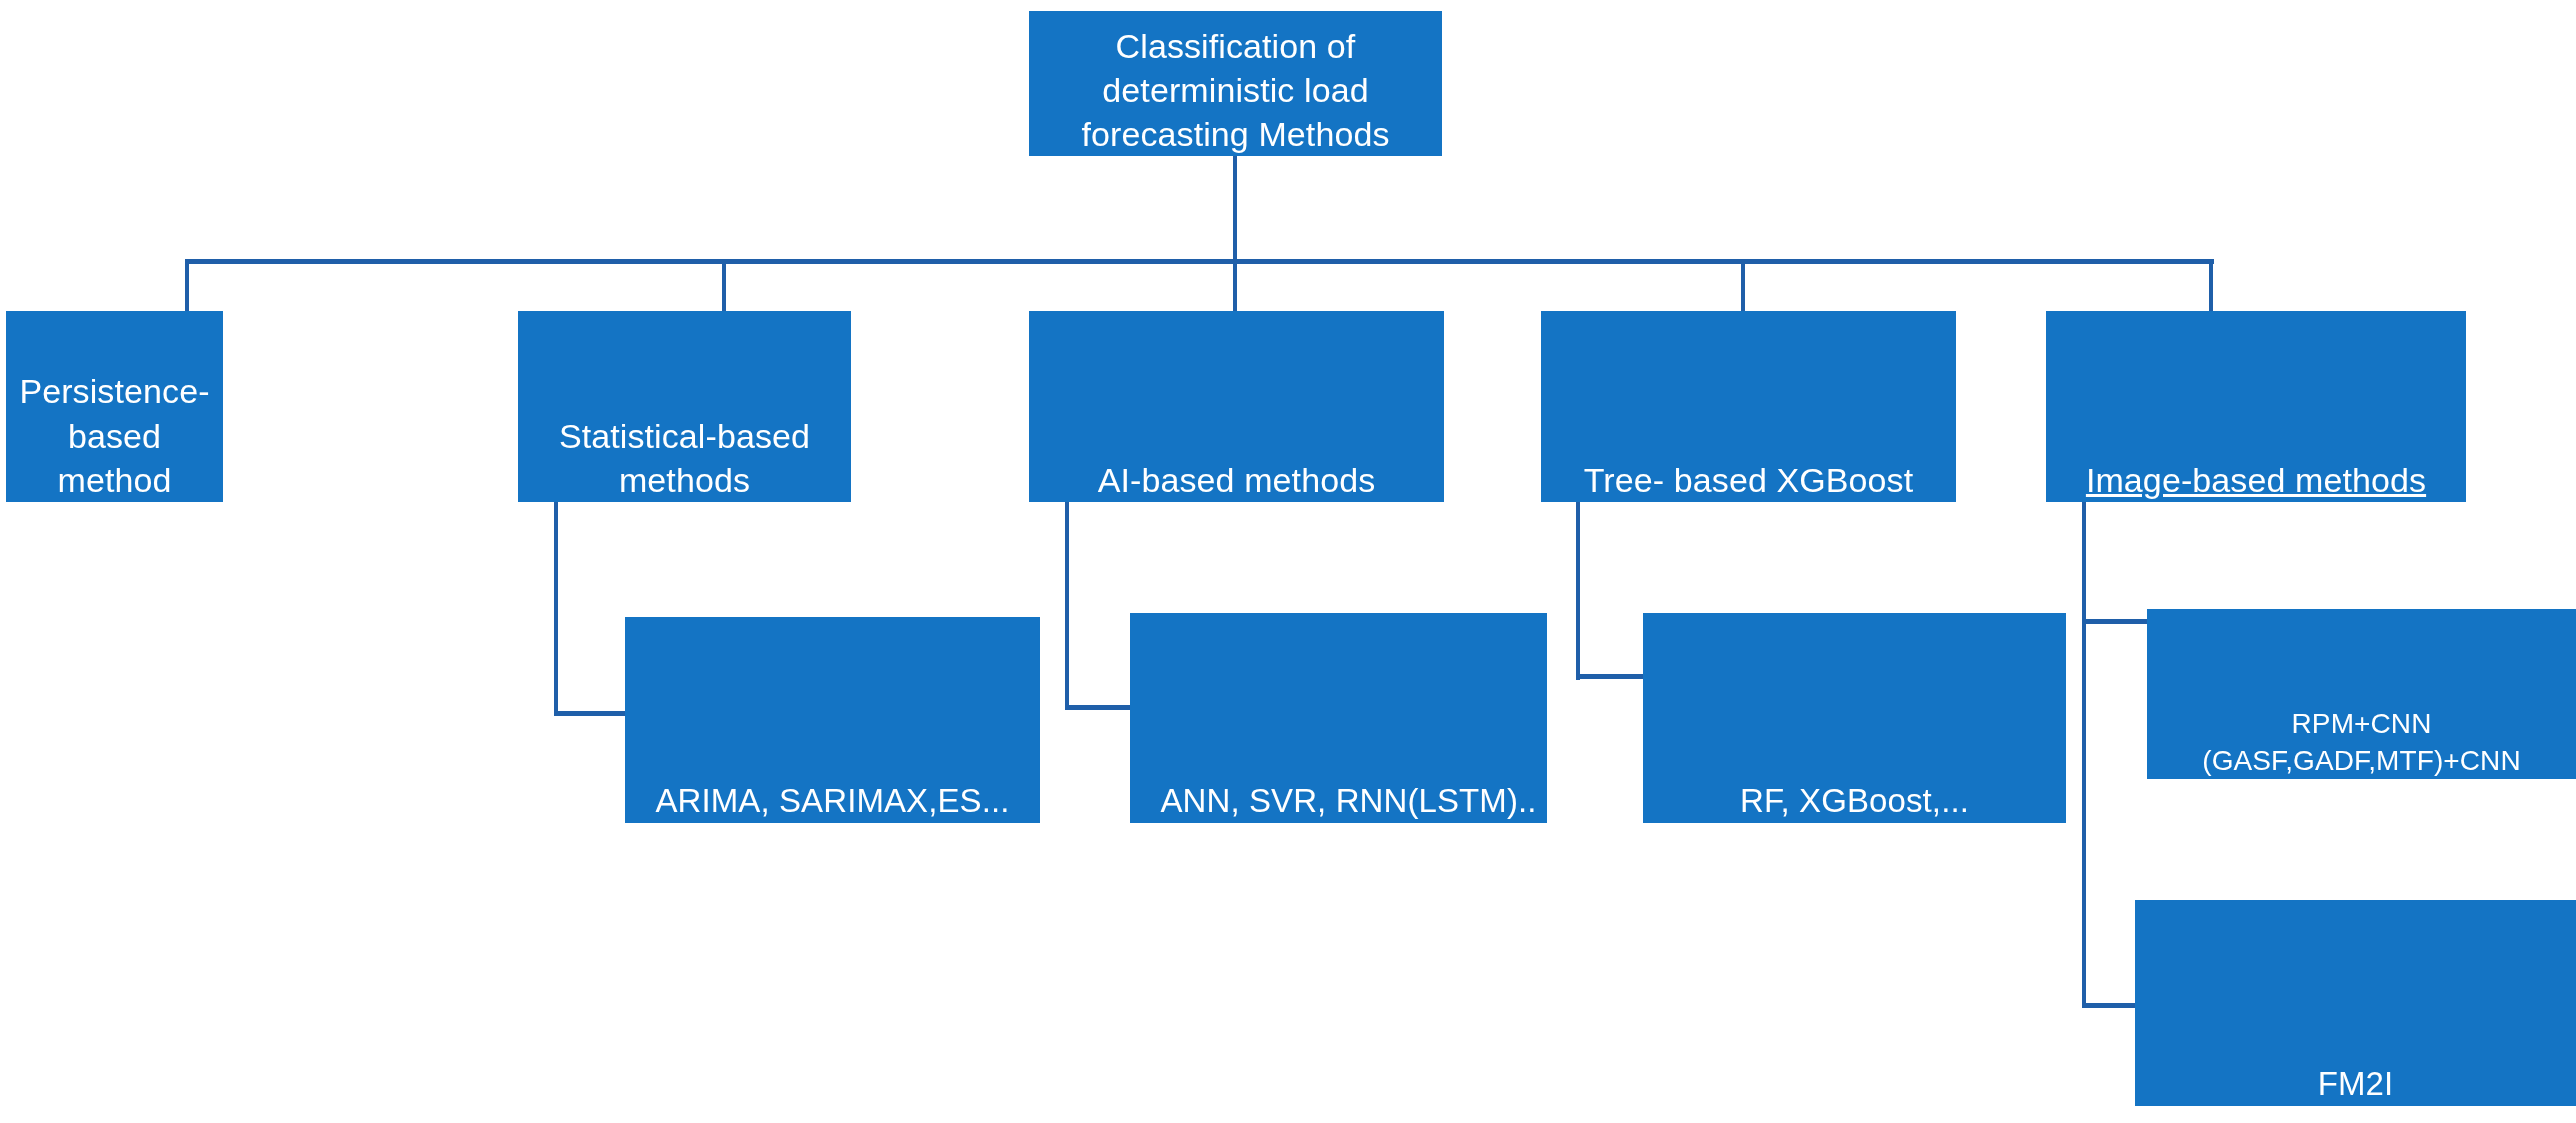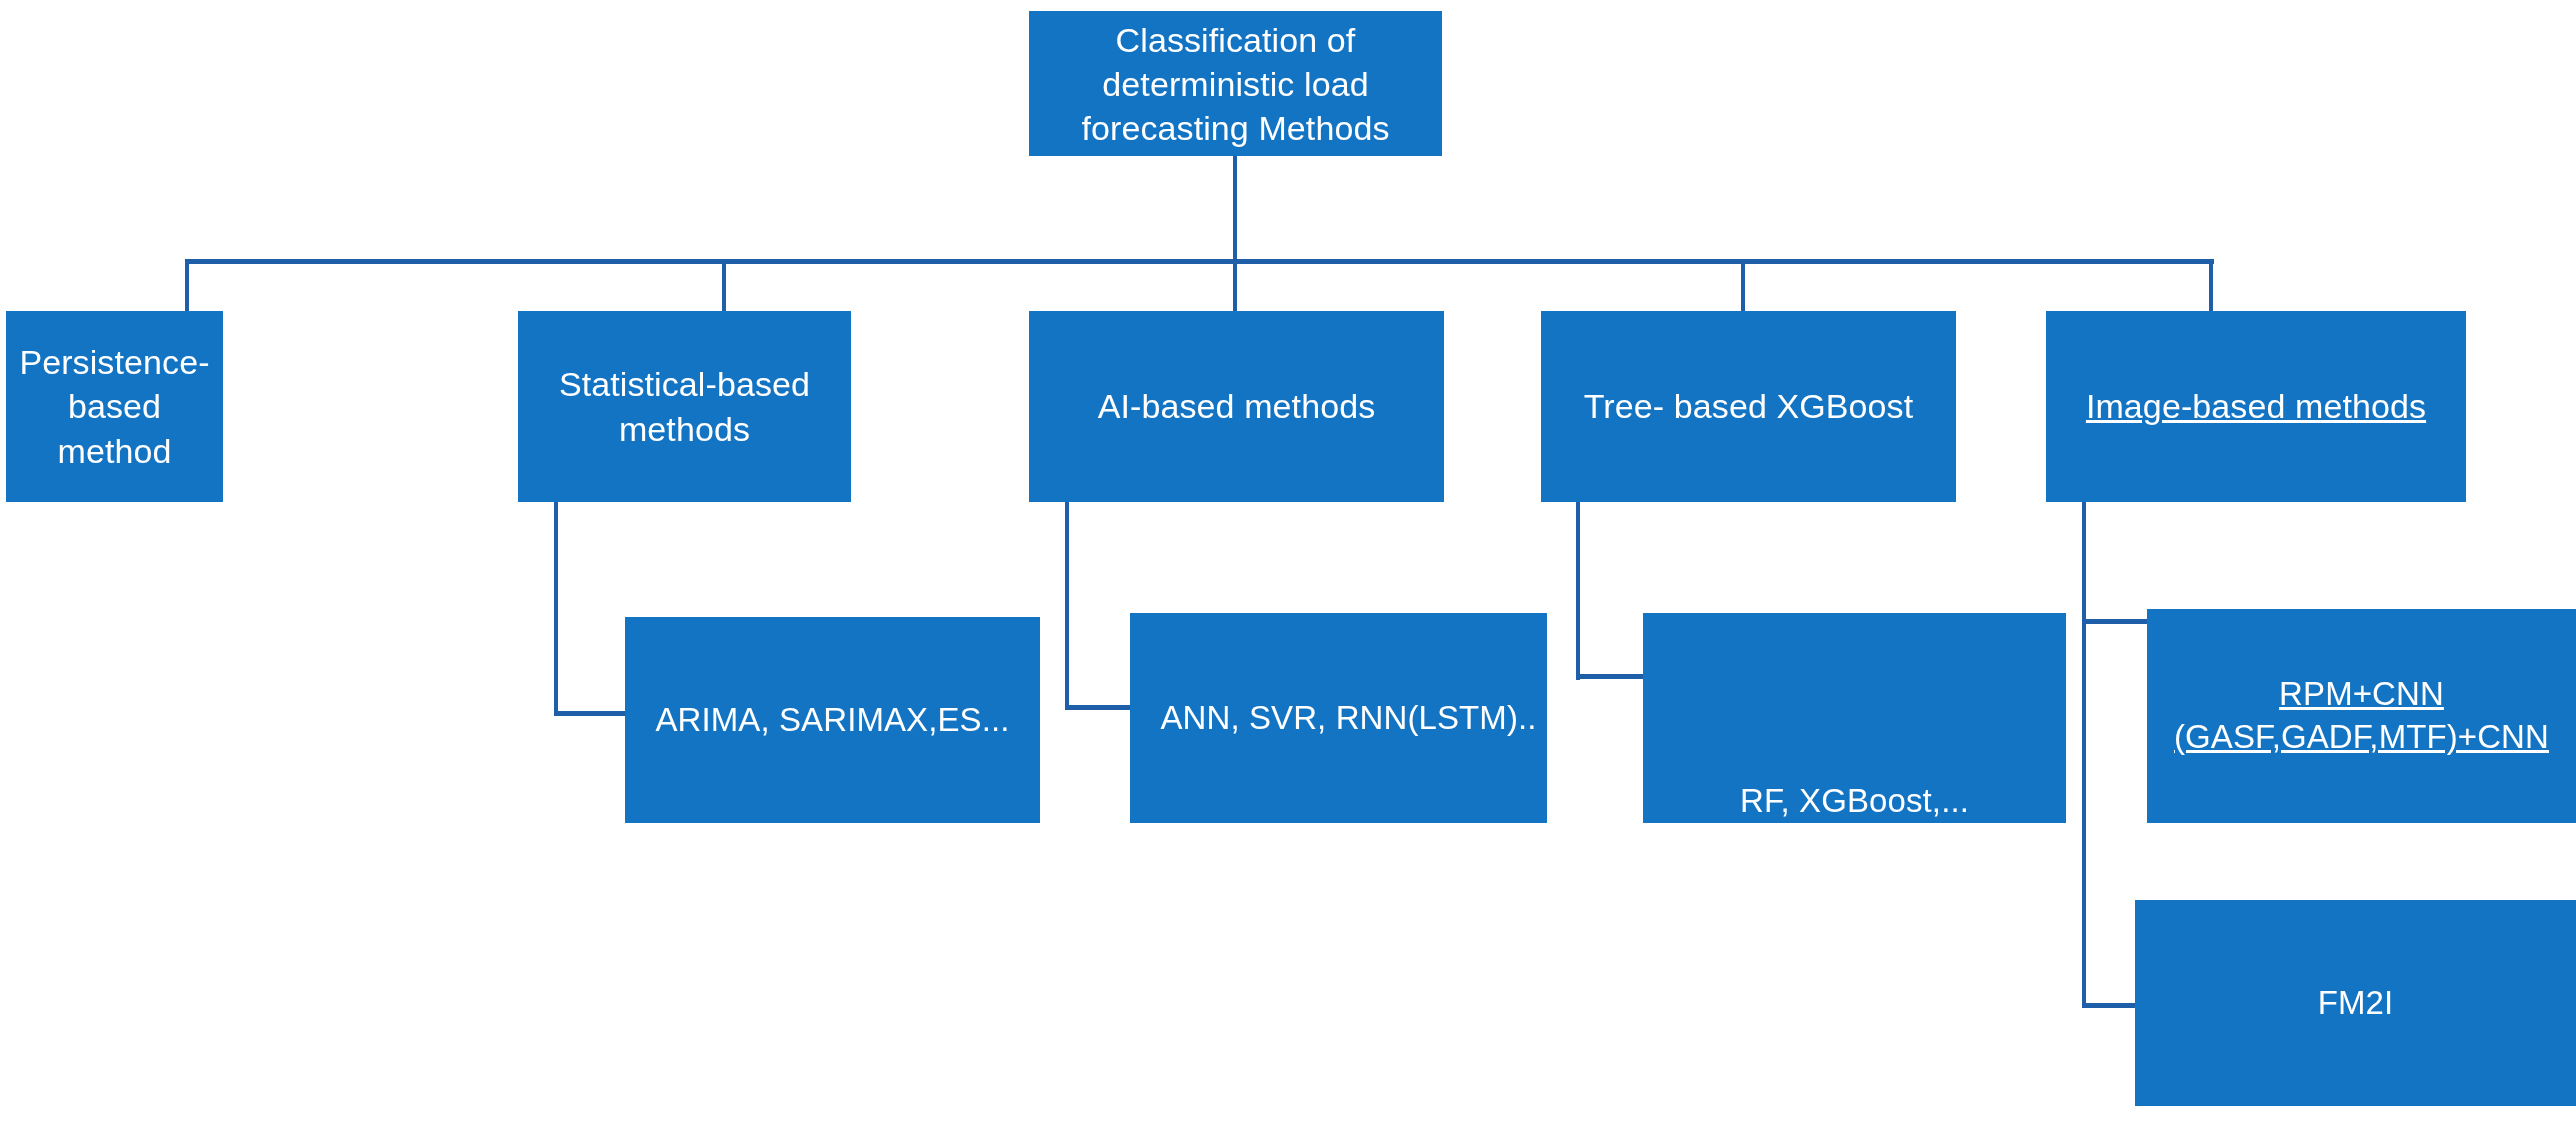--- a/index.html
+++ b/index.html
@@ -13,21 +13,21 @@
     height: 1124px;
     background: #ffffff;
     font-family: "Liberation Sans", sans-serif;
     overflow: hidden;
   }
   .node {
     position: absolute;
     background: #1474C4;
     color: #ffffff;
     display: flex;
-    align-items: center;
+    align-items: flex-end;
     justify-content: center;
     text-align: center;
     line-height: 1.30;
     box-sizing: border-box;
     font-weight: 400;
     white-space: pre-line;
     letter-spacing: 0.1px;
   }
   .node .node-label {
     display: block;
@@ -56,21 +56,21 @@
   #l2-image       { left: 2046px; top: 311px; width: 420px; height: 191px; font-size: 34px; text-decoration: underline; }
 
   
   #l3-arima { left: 625px; top: 617px; width: 415px; height: 206px; font-size: 33px; }
   #l3-ann   { left: 1130px; top: 613px; width: 417px; height: 210px; font-size: 33px;
               justify-content: flex-start; }
   #l3-ann .node-label { padding-left: 20px; white-space: nowrap; }
   #l3-rf    { left: 1643px; top: 613px; width: 423px; height: 210px; font-size: 33px;
               align-items: flex-end; }
   #l3-rf .node-label { padding-top: 49px; }
-  #l3-rpm   { left: 2147px; top: 609px; width: 429px; height: 214px; font-size: 33px; text-decoration: underline; }
+  #l3-rpm   { left: 2147px; top: 609px; width: 429px; height: 170px; font-size: 28px; }
   #l3-fm2i  { left: 2135px; top: 900px; width: 441px; height: 206px; font-size: 33px; }
 </style>
 </head>
 <body>
 
 <div id="canvas">
 
   <div class="conn conn-v" style="left:1233px; top:156px; width:4.1px; height:107px;"></div>
 
   <div class="conn conn-h" style="left:185px; top:259px; width:2029px; height:4.7px;"></div>

